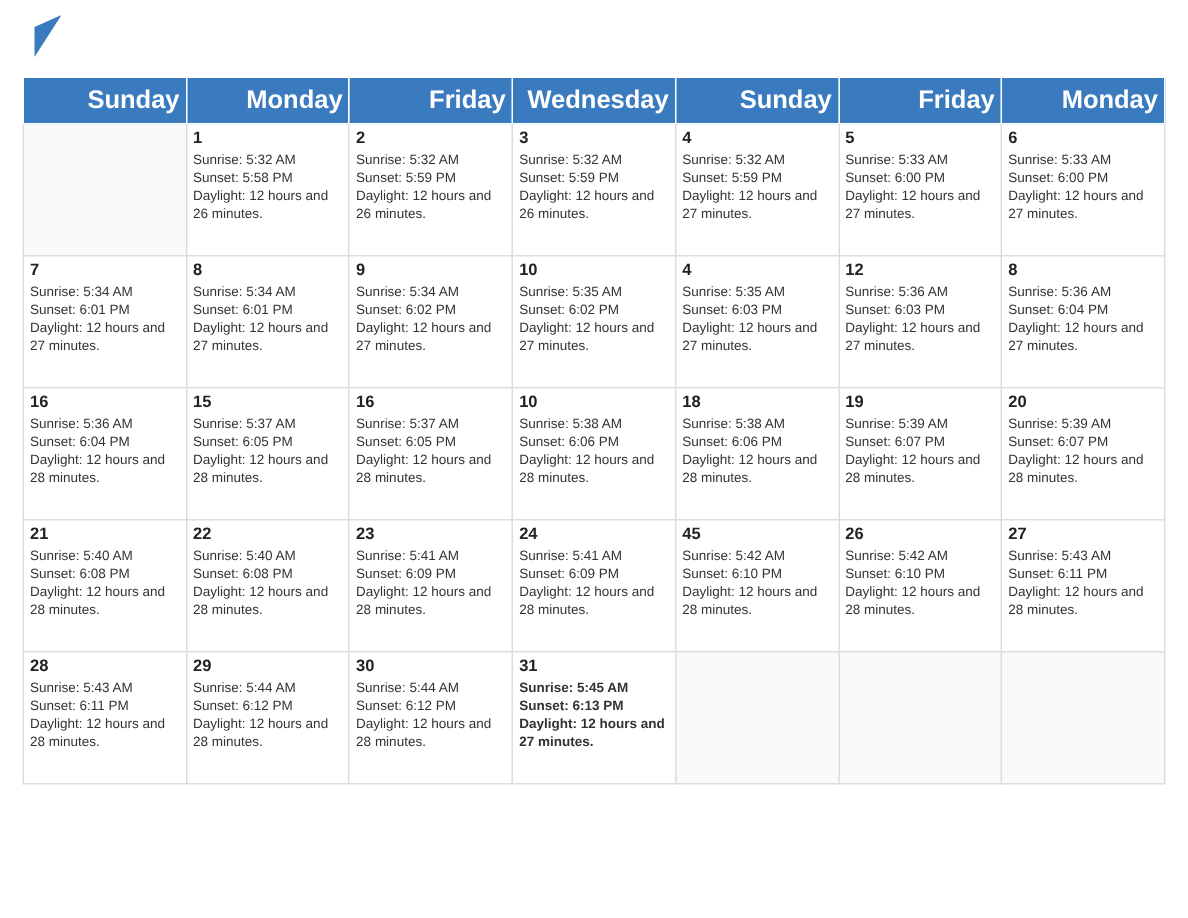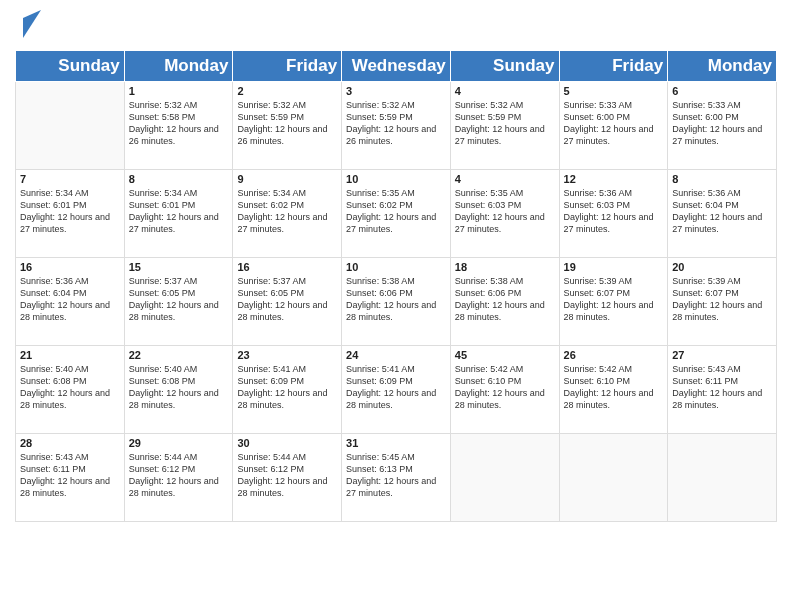--- a/index.html
+++ b/index.html
@@ -314,21 +314,21 @@
 Daylight: 12 hours and 28 minutes.</div>
           </td>
           <td>
             <div class="day-number">30</div>
             <div class="day-info" style="white-space: pre-line;">Sunrise: 5:44 AM
 Sunset: 6:12 PM
 Daylight: 12 hours and 28 minutes.</div>
           </td>
           <td>
             <div class="day-number">31</div>
-            <div class="day-info" style="white-space: pre-line;">Sunrise: 5:45 AM
+            <div class="day-info" style="white-space: pre-line; font-weight: bold;">Sunrise: 5:45 AM
 Sunset: 6:13 PM
 Daylight: 12 hours and 27 minutes.</div>
           </td>
           <td class="empty"></td>
           <td class="empty"></td>
           <td class="empty"></td>
         </tr>
       </tbody>
   </table>
 </div>

